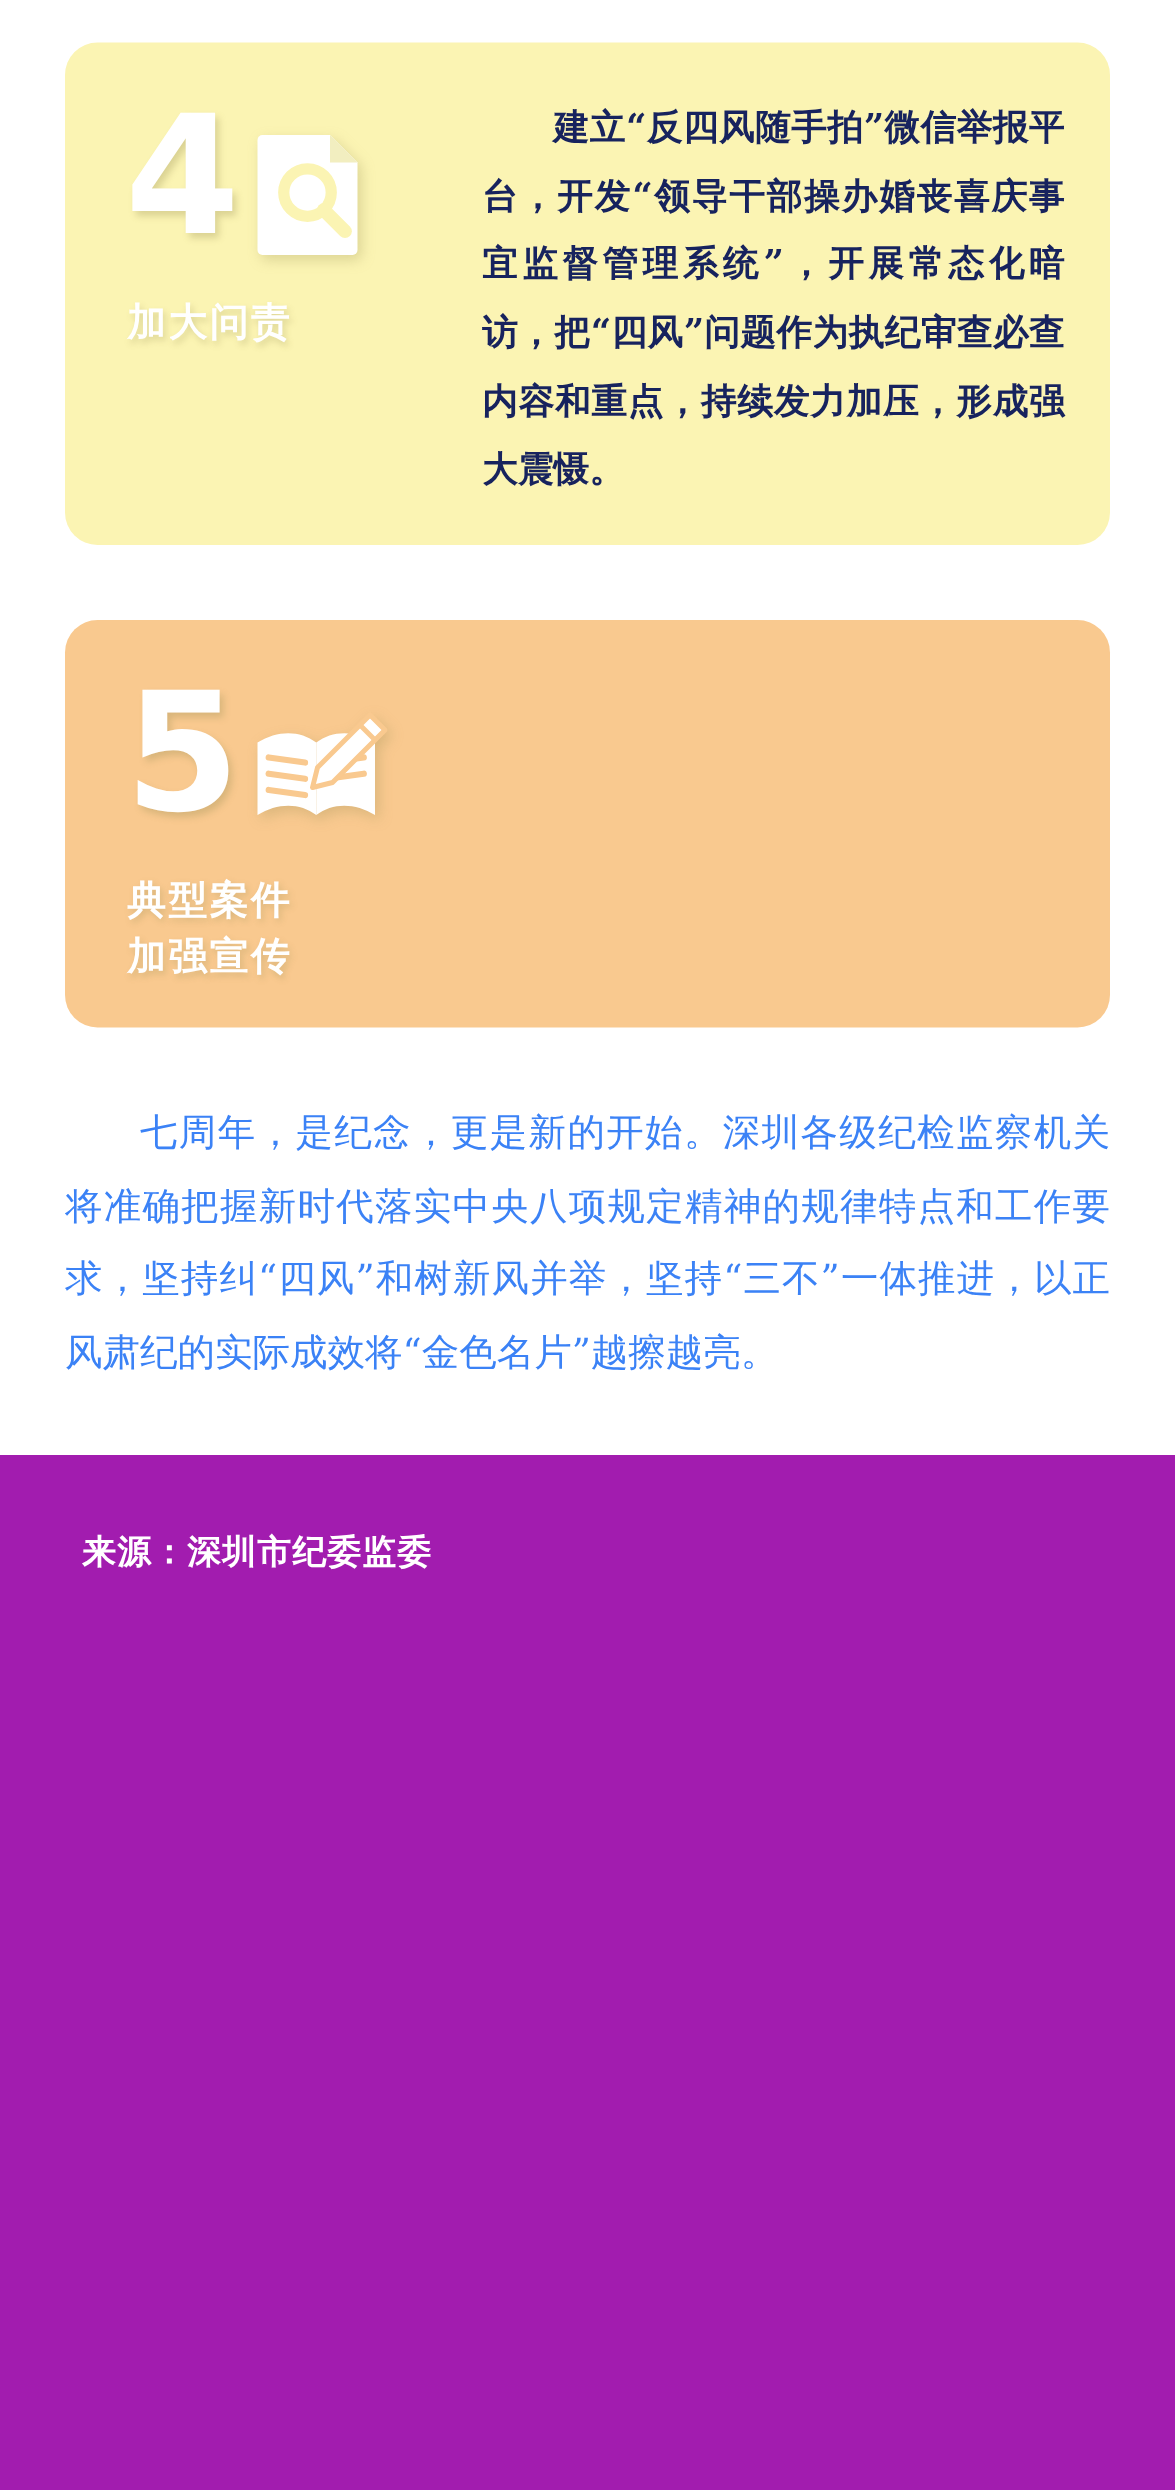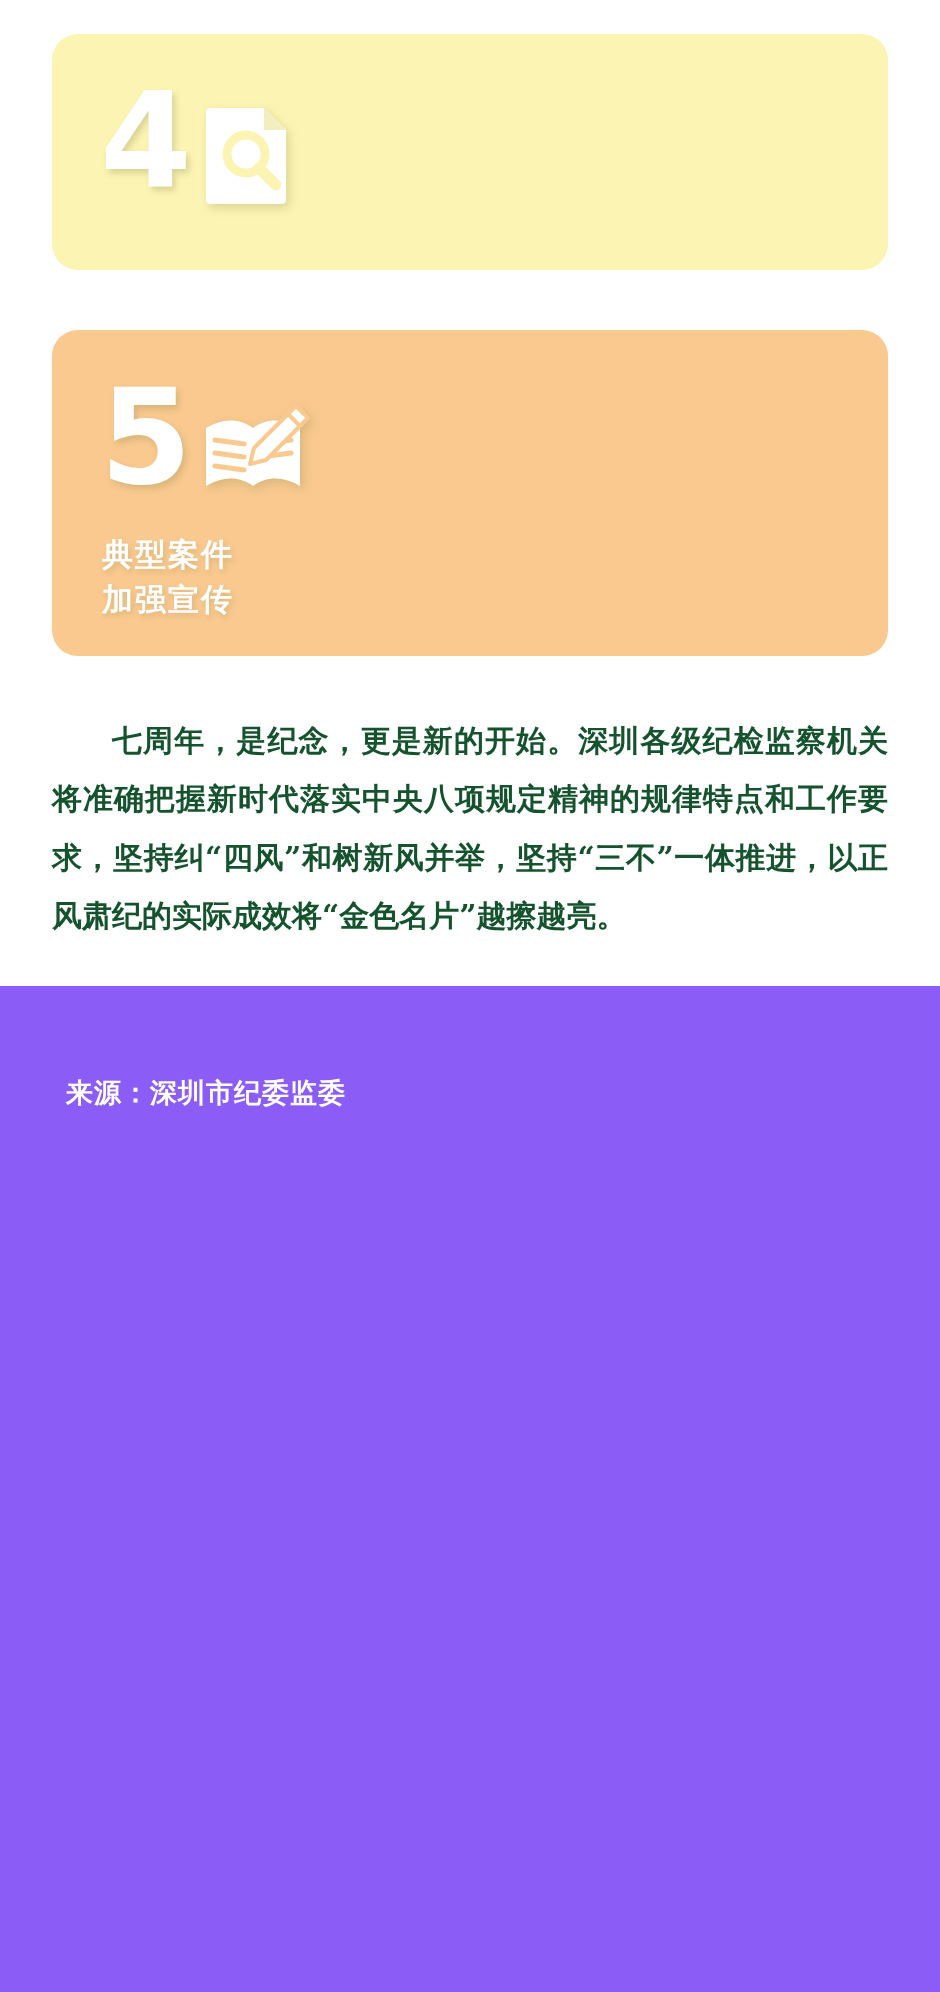--- a/index.html
+++ b/index.html
@@ -89,35 +89,35 @@
     text-justify: inter-ideograph;
     text-indent: 2em;
     padding-top: 10px;
     padding-right: 2px;
   }
 
   
   .closing {
     margin: 56px 52px 0 52px;
     font-family: "DejaVu Serif", "Liberation Serif", serif;
-    font-weight: 700;
+    font-weight: 400;
     font-size: 30px;
     line-height: 1.95;
-    color: #14532d;
+    color: #3b82f6;
     text-align: justify;
     text-justify: inter-ideograph;
     text-indent: 2em;
   }
 
   
   .footer {
-    margin-top: 40px;
-    background: #8b5cf6;
+    margin-top: 52px;
+    background: #a21caf;
     color: #ffffff;
-    padding: 81px 66px 60px 66px;
+    padding: 52px 66px 60px 66px;
     flex: 1 0 auto;
   }
   .footer-line {
     font-size: 27px;
     line-height: 1.9;
     font-weight: 700;
     letter-spacing: 1px;
     font-family: "DejaVu Sans", sans-serif;
   }
 </style>
@@ -133,22 +133,24 @@
         <div class="icon-box">
           <svg viewBox="0 0 96 104" width="96" height="104" aria-hidden="true">
             <path d="M10 6 h54 l22 22 v70 a4 4 0 0 1 -4 4 h-72 a4 4 0 0 1 -4 -4 v-88 a4 4 0 0 1 4 -4 z" fill="#ffffff"></path>
             <path d="M64 6 l22 22 h-22 z" fill="#f2eec0"></path>
             <circle cx="46" cy="52" r="19" fill="none" stroke="#fbf4b3" stroke-width="9"></circle>
             <line x1="59" y1="66" x2="76" y2="83" stroke="#fbf4b3" stroke-width="11" stroke-linecap="round"></line>
           </svg>
         </div>
       </div>
       <div class="card-sub">
+        <div>加大问责</div>
       </div>
     </div>
+    <div class="card-body">建立“反四风随手拍”微信举报平台，开发“领导干部操办婚丧喜庆事宜监督管理系统”，开展常态化暗访，把“四风”问题作为执纪审查必查内容和重点，持续发力加压，形成强大震慑。</div>
   </div>
 
   <div class="card card--orange">
     <div class="card-left">
       <div class="numrow">
         <div class="bignum">5</div>
         <div class="icon-box">
           <svg viewBox="0 0 110 104" width="110" height="104" aria-hidden="true">
             <path d="M6 30 C22 20 40 20 53 30 L53 88 C40 78 22 78 6 88 Z" fill="#ffffff"></path>
             <path d="M100 30 C84 20 66 20 53 30 L53 88 C66 78 84 78 100 88 Z" fill="#ffffff"></path>

